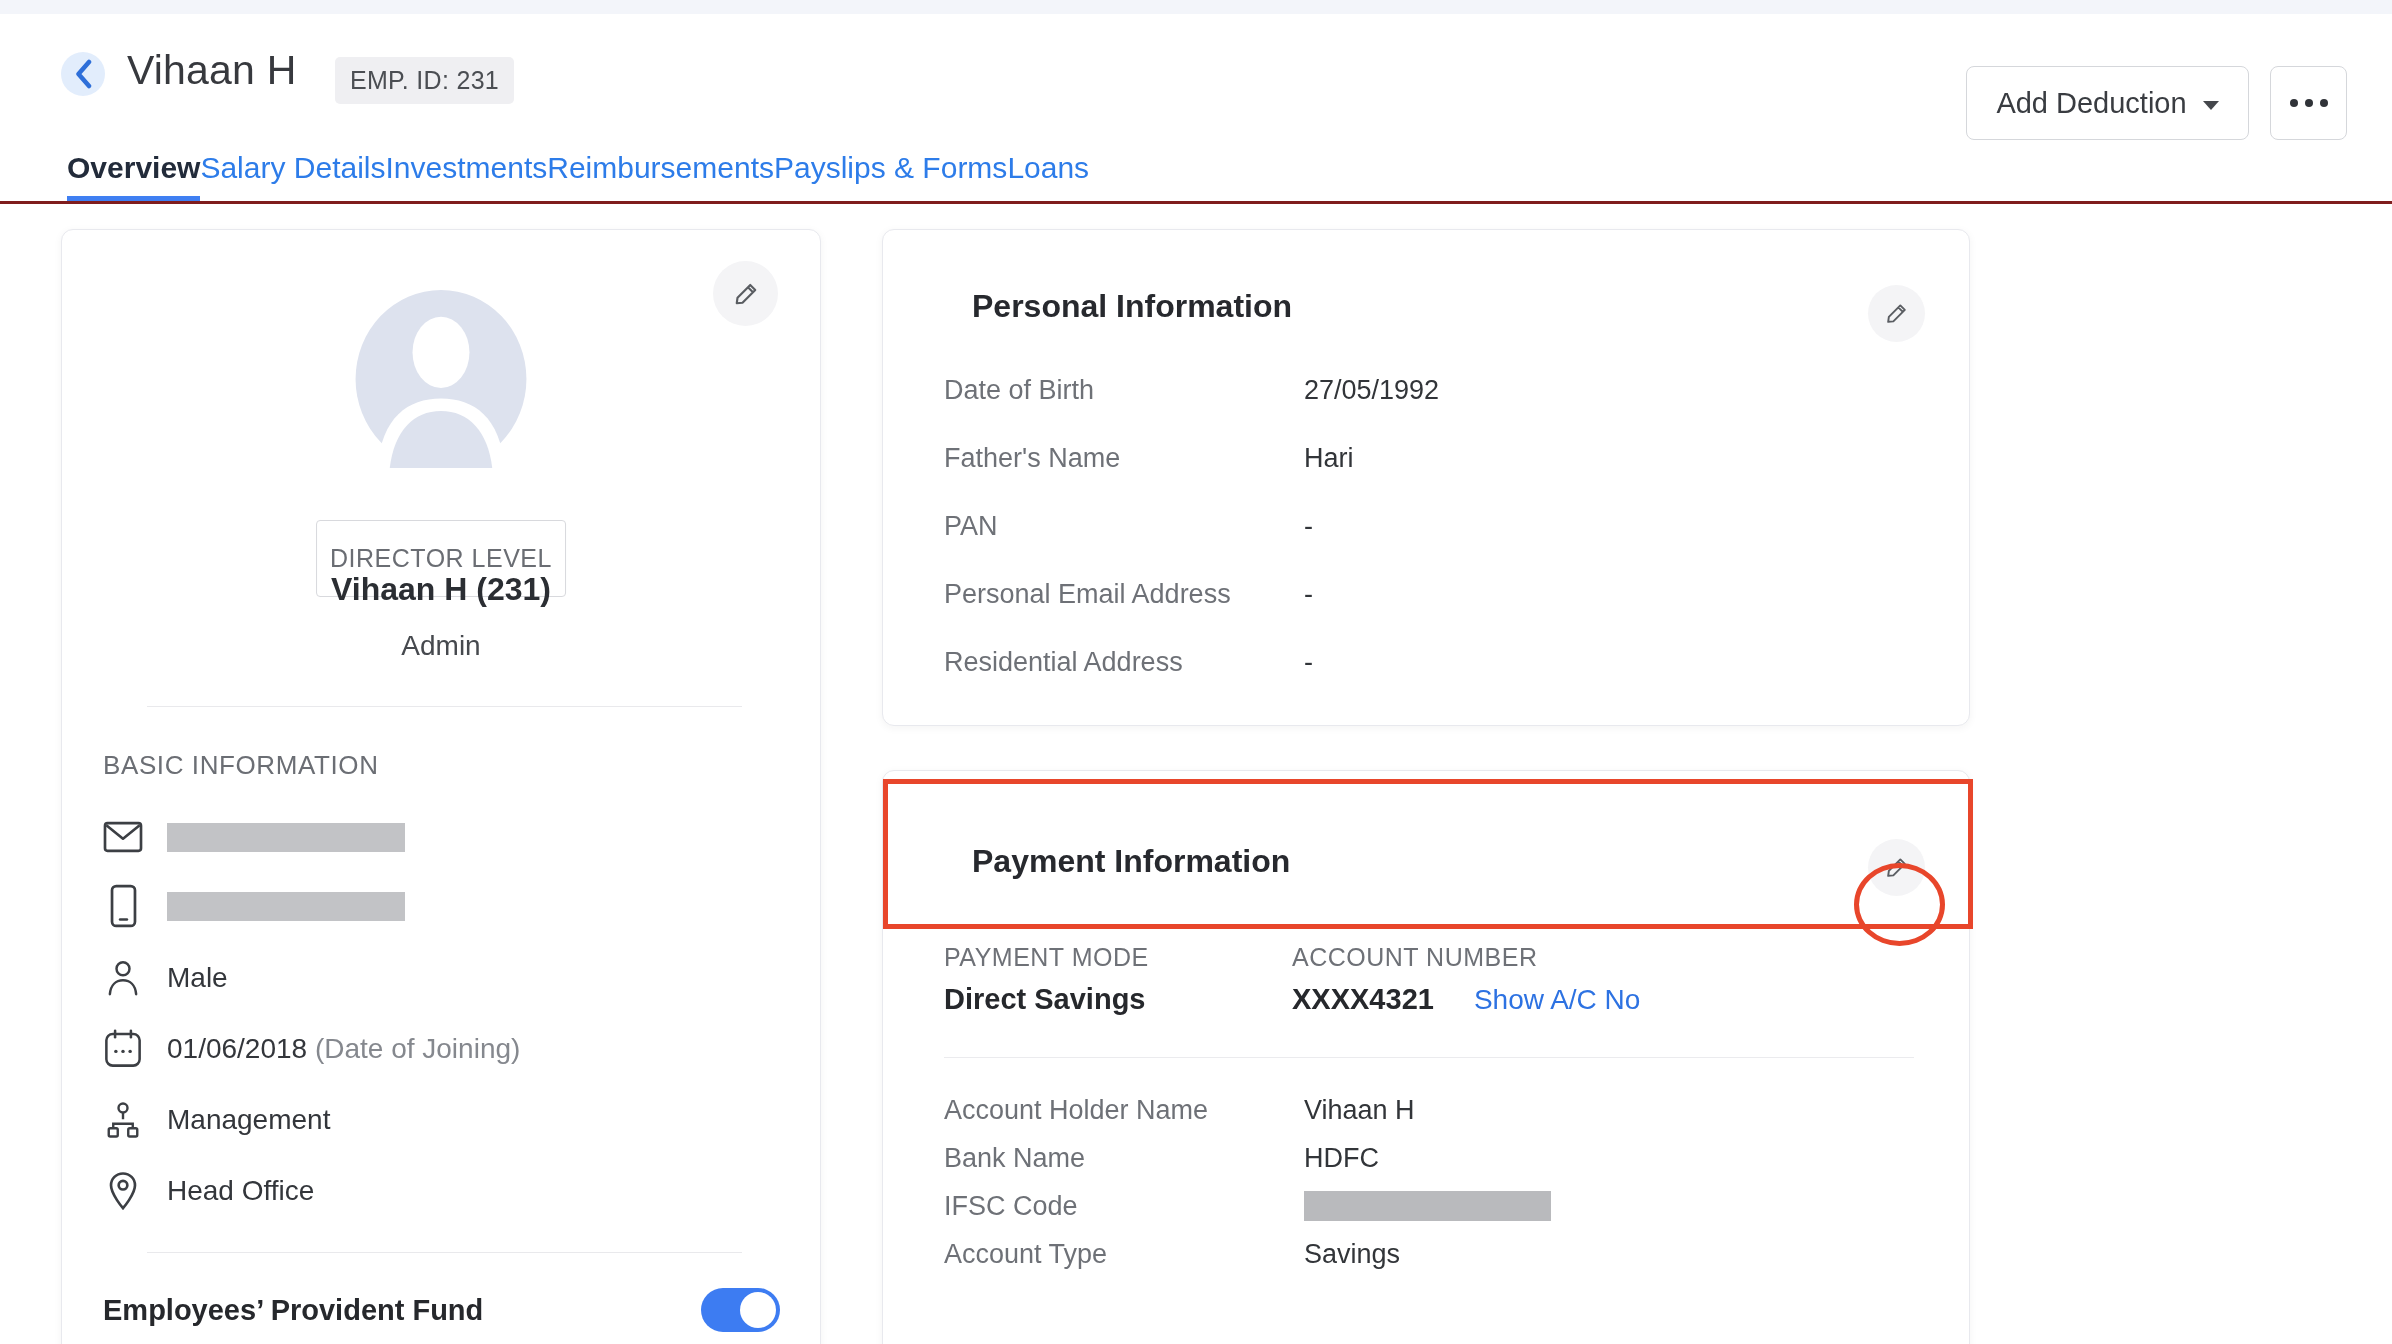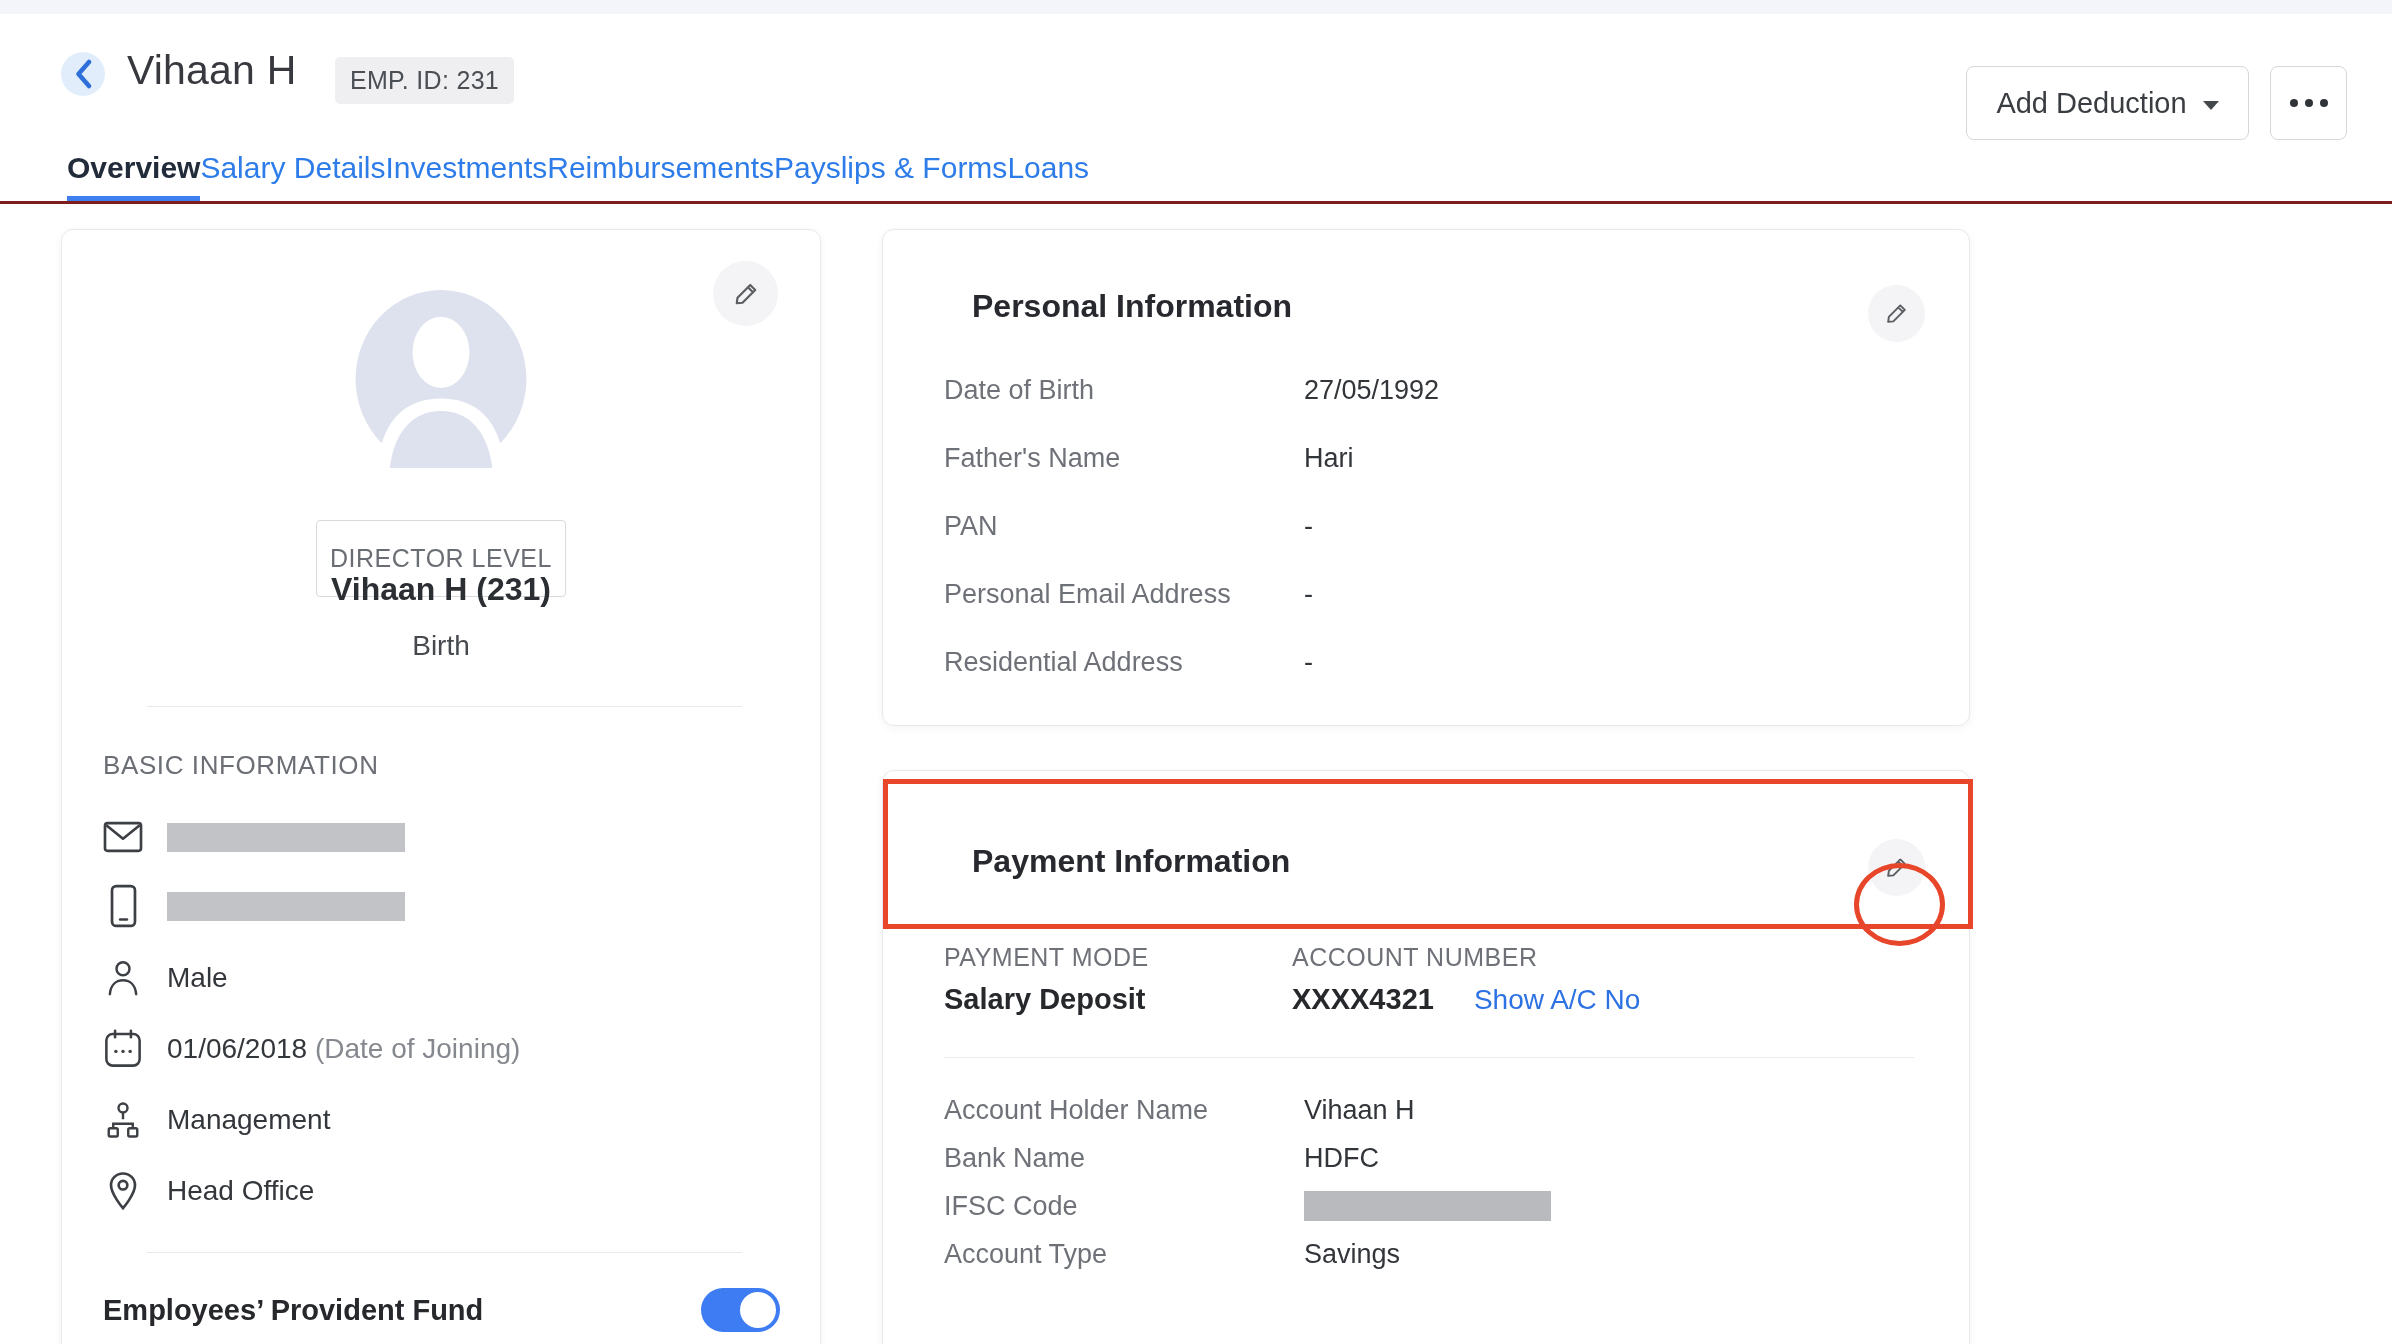--- a/index.html
+++ b/index.html
@@ -177,21 +177,21 @@
     <svg width="180" height="178" viewBox="0 0 100 100">
       <ellipse cx="50" cy="50" rx="48" ry="50" fill="#dde2ee"></ellipse>
       <ellipse cx="50" cy="35" rx="16" ry="20" fill="#ffffff"></ellipse>
       <path d="M14 102 C16 72 31 61 50 61 C69 61 84 72 86 102 Z" fill="#ffffff"></path>
       <path d="M21 102 C23 80 34 68 50 68 C66 68 77 80 79 102 Z" fill="#dde2ee"></path>
     </svg>
   </div>
 
   <div class="level-chip">DIRECTOR LEVEL</div>
   <div class="profile-name">Vihaan H (231)</div>
-  <div class="profile-role">Birth</div>
+  <div class="profile-role">Admin</div>
 
   <div class="divider" style="top:476px;"></div>
   <div class="basic-heading">BASIC INFORMATION</div>
 
   <div class="info-row" style="top:585px;">
     <span class="icon-box">
       <svg width="40" height="32" viewBox="0 0 24 19">
         <rect x="1.2" y="1.2" width="21.6" height="16.6" rx="1.5" fill="none" stroke="#3c3f44" stroke-width="1.6"></rect>
         <polyline points="2,2.5 12,10.5 22,2.5" fill="none" stroke="#3c3f44" stroke-width="1.6" stroke-linejoin="round"></polyline>
       </svg>
@@ -305,21 +305,21 @@
     <svg width="27" height="27" viewBox="0 0 24 24">
       <path d="M4.6 19.4 l.6-4.4 L15.4 4.8 l4 4 L9.2 19 z M13.6 6.6 l4 4" fill="none" stroke="#5a5d62" stroke-width="1.7" stroke-linejoin="round"></path>
     </svg>
   </div>
 
   <div class="pm-labels">
     <span class="pm-small col1">PAYMENT MODE</span>
     <span class="pm-small">ACCOUNT NUMBER</span>
   </div>
   <div class="pm-values">
-    <span class="pm-strong col1">Salary Deposit</span>
+    <span class="pm-strong col1">Direct Savings</span>
     <span class="pm-strong">XXXX4321</span>
     <span class="acct-link">Show A/C No</span>
   </div>
 
   <div class="pay-divider"></div>
 
   <div class="kv-rows">
     <div class="kv-row">
       <span class="kv-label">Account Holder Name</span>
       <span class="kv-value">Vihaan H</span>

